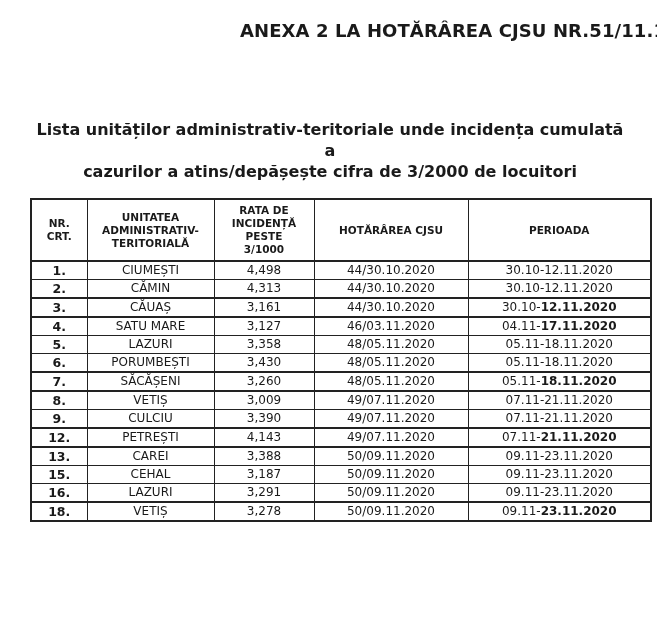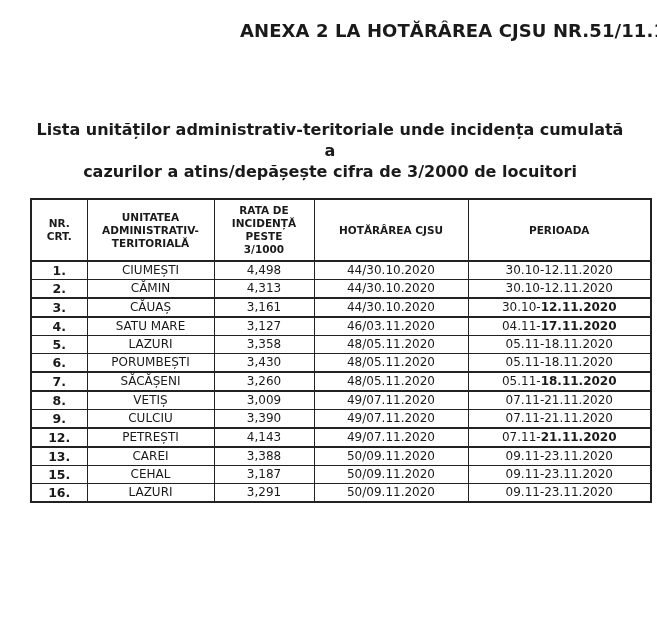--- a/index.html
+++ b/index.html
@@ -160,14 +160,21 @@
         <td>50/09.11.2020</td>
         <td><span>09.11-</span><span>23.11.2020</span></td>
       </tr>
       <tr>
         <td class="nr">16.</td>
         <td>LAZURI</td>
         <td>3,291</td>
         <td>50/09.11.2020</td>
         <td><span>09.11-</span><span>23.11.2020</span></td>
       </tr>
+      <tr class="thick">
+        <td class="nr">18.</td>
+        <td>VETIȘ</td>
+        <td>3,278</td>
+        <td>50/09.11.2020</td>
+        <td><span>09.11-</span><span class="b">23.11.2020</span></td>
+      </tr>
     </tbody>
 </table>
 
 </body></html>

